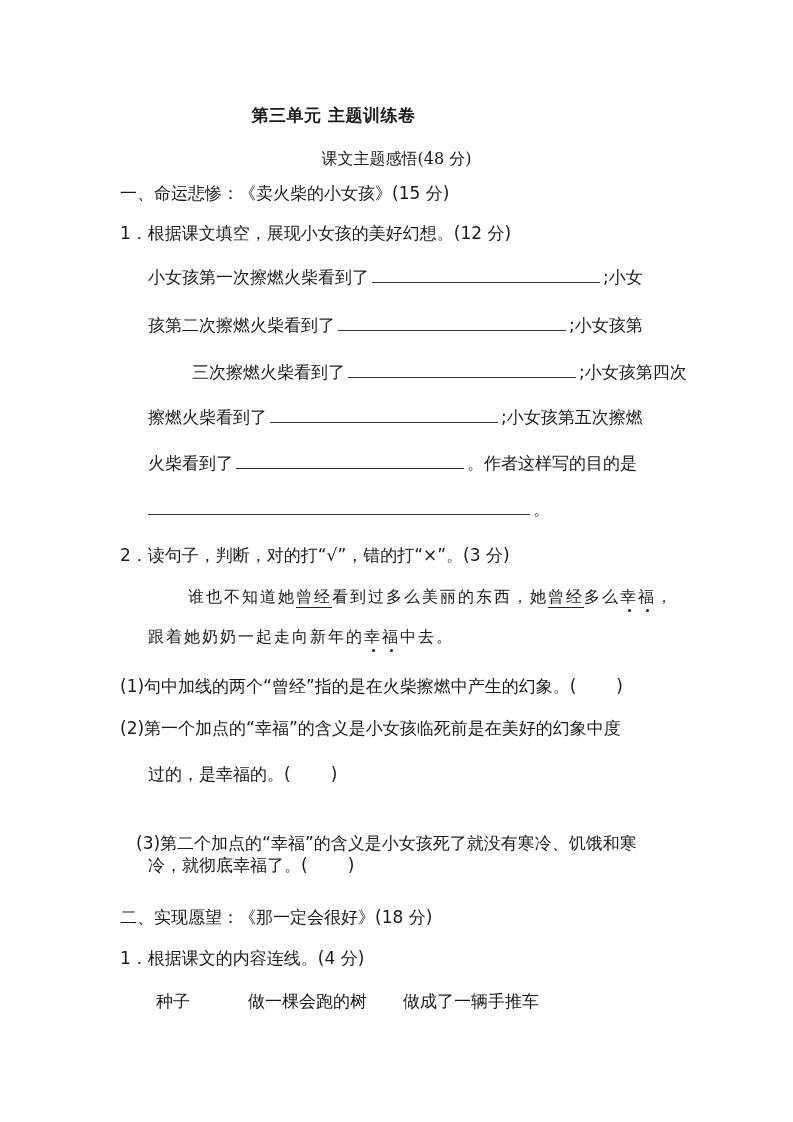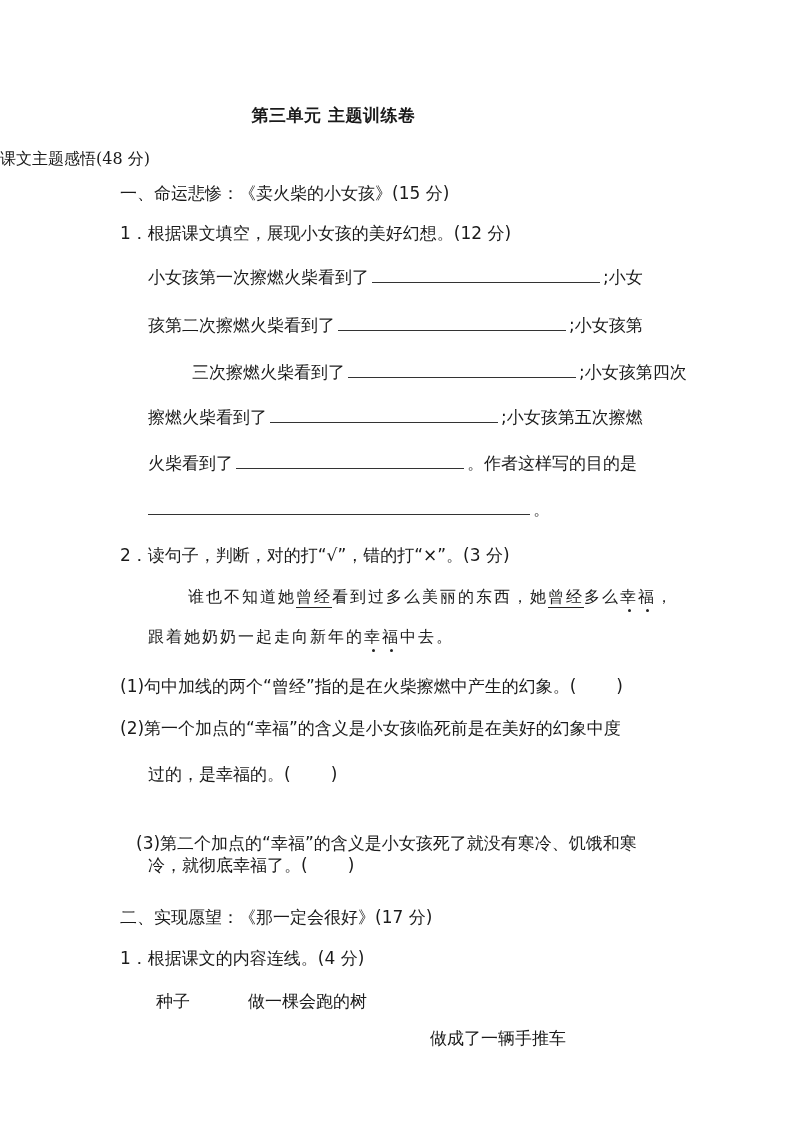--- a/index.html
+++ b/index.html
@@ -1,20 +1,20 @@
 <!DOCTYPE html>
 <html><head>
 <meta charset="utf-8">
 <style>
   html, body { margin:0; padding:0; background:#ffffff; }
   body { width:793px; height:1122px; position:relative; overflow:hidden; color:#1a1a1a;
          font-family:"DejaVu Sans","Liberation Sans",sans-serif; }
   .abs { position:absolute; white-space:nowrap; }
   .title { left:0; width:667px; text-align:center; top:104px; font-size:17px; font-weight:bold; letter-spacing:0.5px; }
-  .subtitle { left:0; width:793px; text-align:left; top:149px; font-size:16px; font-family:"DejaVu Serif","Liberation Serif",serif; }
+  .subtitle { left:0; width:793px; text-align:center; top:149px; font-size:16px; font-family:"DejaVu Serif","Liberation Serif",serif; }
   .line { font-size:17px; }
   .blank { display:inline-block; border-bottom:1px solid #333; height:16px; vertical-align:baseline; margin:0 3px; }
   .quote { font-family:"DejaVu Serif","Liberation Serif",serif; font-size:16px; letter-spacing:2px; }
   .ul { border-bottom:1.5px solid #222; padding-bottom:1px; }
   .dot { position:relative; }
   .dot::after { content:""; position:absolute; left:50%; bottom:-6px; width:3px; height:3px; margin-left:-1.5px; background:#222; border-radius:50%; }
   .paren { display:inline-block; width:40px; }
 </style>
 </head>
 <body>
@@ -58,18 +58,18 @@
 </div>
 <div class="abs line" style="left:120px;top:717px;">(2)第一个加点的“幸福”的含义是小女孩临死前是在美好的幻象中度</div>
 <div class="abs line" style="left:148px;top:763px;">
   <span>过的，是幸福的。(</span><span class="paren"></span><span>)</span>
 </div>
 <div class="abs line" style="left:136px;top:808px;margin-top:24px;">(3)第二个加点的“幸福”的含义是小女孩死了就没有寒冷、饥饿和寒</div>
 <div class="abs line" style="left:148px;top:854px;">
   <span>冷，就彻底幸福了。(</span><span class="paren"></span><span>)</span>
 </div>
 
-<div class="abs line" style="left:120px;top:906px;">二、实现愿望：《那一定会很好》(17 分)</div>
+<div class="abs line" style="left:120px;top:906px;">二、实现愿望：《那一定会很好》(18 分)</div>
 <div class="abs line" style="left:120px;top:947px;">1．根据课文的内容连线。(4 分)</div>
 
 <div class="abs line" style="left:156px;top:990px;">种子</div>
 <div class="abs line" style="left:248px;top:990px;">做一棵会跑的树</div>
-<div class="abs line" style="left:430px;top:990px;margin-top:37px;">做成了一辆手推车</div>
+<div class="abs line" style="left:403px;top:990px;">做成了一辆手推车</div>
 
 </body></html>

